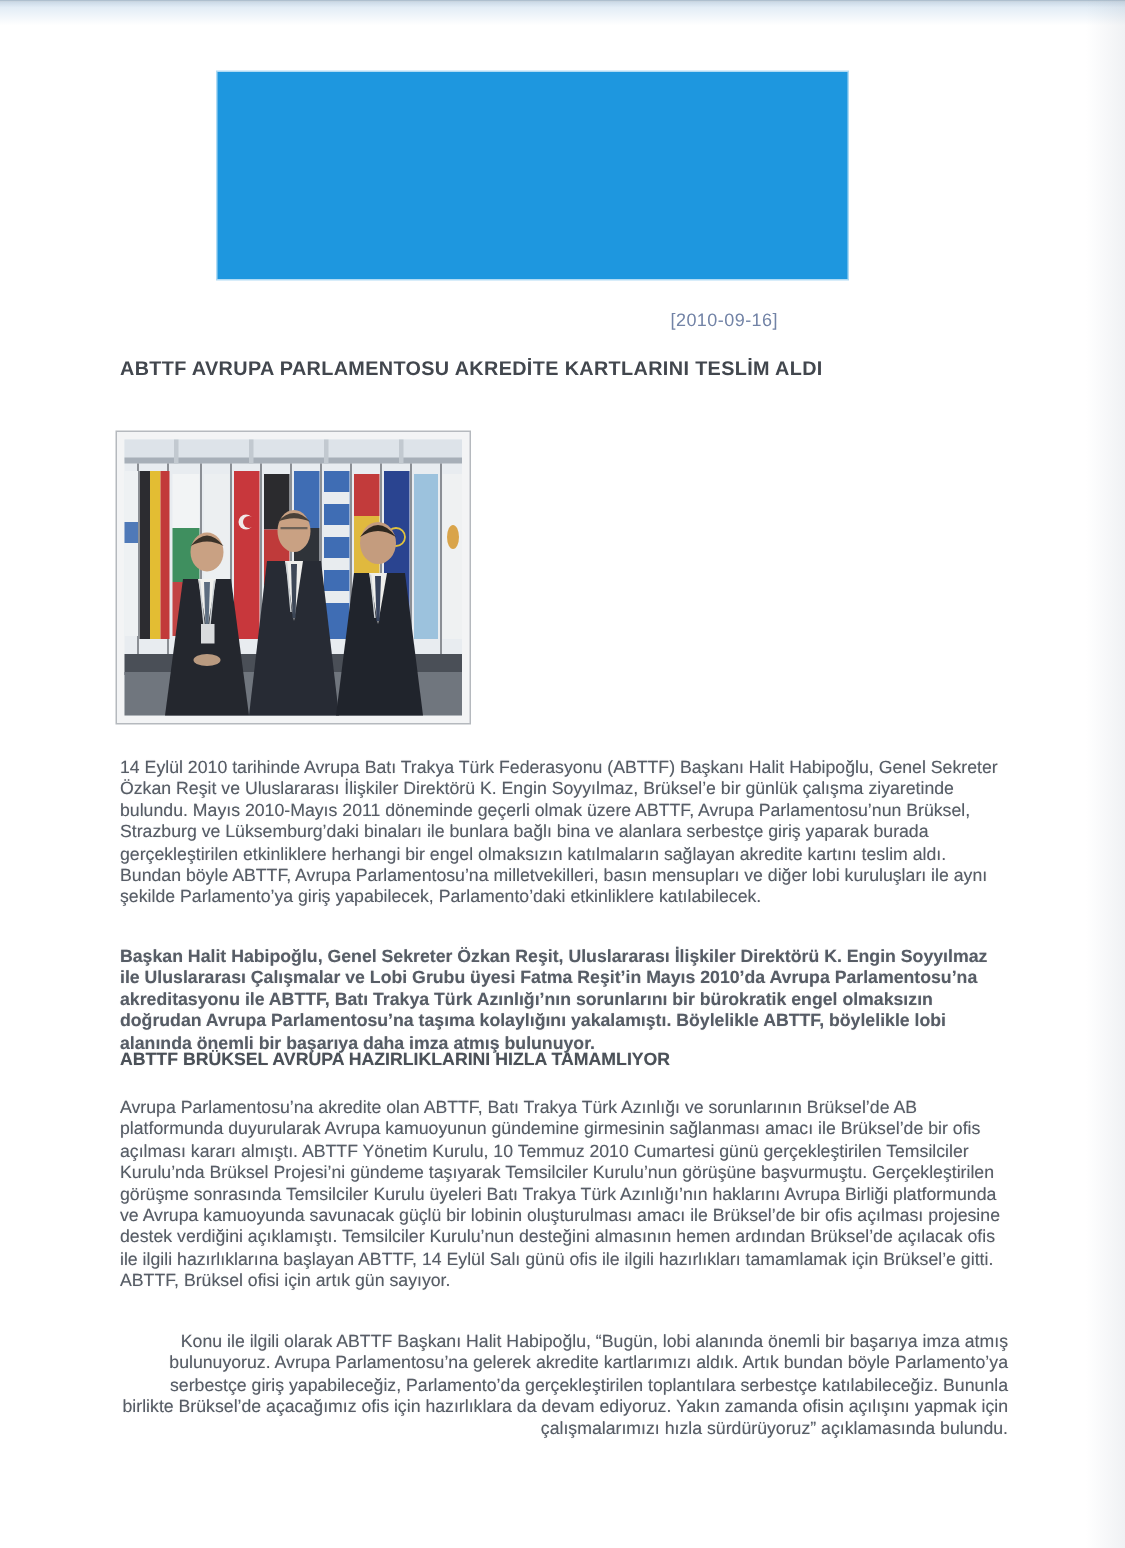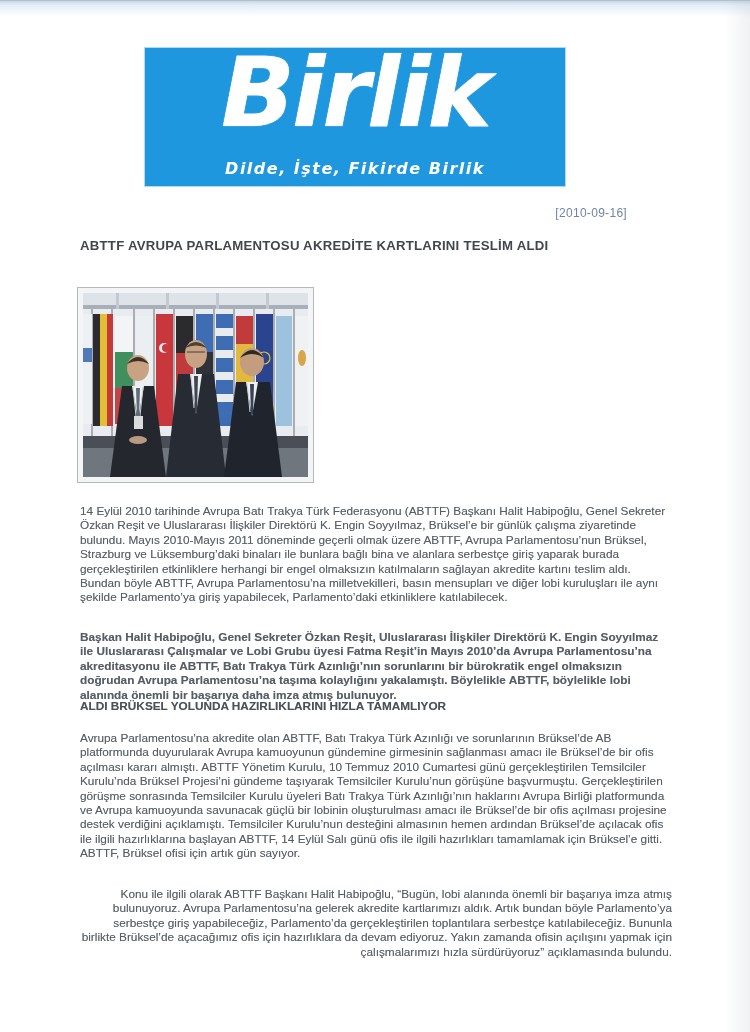--- a/index.html
+++ b/index.html
@@ -38,21 +38,20 @@
     position: absolute; left: 0; bottom: 8px; width: 100%;
     text-align: center;
     font-family: "DejaVu Sans", sans-serif;
     font-size: 16px; font-weight: bold; font-style: italic;
     letter-spacing: 1.5px;
     color: #ffffff;
     white-space: nowrap;
   }
   .date-label {
     position: absolute; left: 447px; top: 206px; width: 180px;
-    text-align: right;
     font-size: 12px; color: #7283a6; letter-spacing: 0.3px;
   }
   .headline {
     position: absolute; left: 80px; top: 238px; width: 600px;
     font-size: 13.2px; font-weight: bold; color: #42474e;
     letter-spacing: 0.25px;
   }
   .photo-frame {
     position: absolute; left: 78px; top: 288px; width: 235px; height: 194px;
     background: #f3f4f5;
@@ -76,22 +75,20 @@
   .para-3 { top: 713px; }
   .para-4 { top: 869px; text-align: right; }
 </style>
 </head>
 <body>
 
 <div class="scan-top-band"></div>
 <div class="scan-right-shade"></div>
 
 <div class="masthead">
-  <div class="logo">Birlik</div>
-  <div class="tagline">Dilde, İşte, Fikirde Birlik</div>
 </div>
 
 <div class="date-label">[2010-09-16]</div>
 
 <div class="headline">ABTTF AVRUPA PARLAMENTOSU AKREDİTE KARTLARINI TESLİM ALDI</div>
 
 <div class="photo-frame" title="Three men in dark suits with lanyards and ID badges standing in front of a row of European Union member state flags inside the European Parliament">
   <svg width="235" height="194" viewBox="0 0 235 194">
 
     <rect x="0" y="0" width="235" height="194" fill="#f3f4f5"></rect>
@@ -209,15 +206,15 @@
         <line x1="169" y1="95" x2="172" y2="124" stroke="#cfd3d6" stroke-width="1"></line>
         <ellipse cx="174" cy="74" rx="12" ry="14" fill="#c49c7e"></ellipse>
         <path d="M162 70 Q174 54 186 70 Q174 62 162 70 Z" fill="#2e2820"></path>
       </g>
     </g>
   </svg>
 </div>
 
 <div class="body-text para-1">14 Eylül 2010 tarihinde Avrupa Batı Trakya Türk Federasyonu (ABTTF) Başkanı Halit Habipoğlu, Genel Sekreter Özkan Reşit ve Uluslararası İlişkiler Direktörü K. Engin Soyyılmaz, Brüksel’e bir günlük çalışma ziyaretinde bulundu. Mayıs 2010-Mayıs 2011 döneminde geçerli olmak üzere ABTTF, Avrupa Parlamentosu’nun Brüksel, Strazburg ve Lüksemburg’daki binaları ile bunlara bağlı bina ve alanlara serbestçe giriş yaparak burada gerçekleştirilen etkinliklere herhangi bir engel olmaksızın katılmaların sağlayan akredite kartını teslim aldı. Bundan böyle ABTTF, Avrupa Parlamentosu’na milletvekilleri, basın mensupları ve diğer lobi kuruluşları ile aynı şekilde Parlamento’ya giriş yapabilecek, Parlamento’daki etkinliklere katılabilecek.</div>
 <div class="body-text para-2">Başkan Halit Habipoğlu, Genel Sekreter Özkan Reşit, Uluslararası İlişkiler Direktörü K. Engin Soyyılmaz ile Uluslararası Çalışmalar ve Lobi Grubu üyesi Fatma Reşit’in Mayıs 2010’da Avrupa Parlamentosu’na akreditasyonu ile ABTTF, Batı Trakya Türk Azınlığı’nın sorunlarını bir bürokratik engel olmaksızın doğrudan Avrupa Parlamentosu’na taşıma kolaylığını yakalamıştı. Böylelikle ABTTF, böylelikle lobi alanında önemli bir başarıya daha imza atmış bulunuyor.</div>
-<div class="section-heading">ALDI BRÜKSEL YOLUNDA HAZIRLIKLARINI HIZLA TAMAMLIYOR</div>
+<div class="section-heading">ABTTF BRÜKSEL AVRUPA HAZIRLIKLARINI HIZLA TAMAMLIYOR</div>
 <div class="body-text para-3">Avrupa Parlamentosu’na akredite olan ABTTF, Batı Trakya Türk Azınlığı ve sorunlarının Brüksel’de AB platformunda duyurularak Avrupa kamuoyunun gündemine girmesinin sağlanması amacı ile Brüksel’de bir ofis açılması kararı almıştı. ABTTF Yönetim Kurulu, 10 Temmuz 2010 Cumartesi günü gerçekleştirilen Temsilciler Kurulu’nda Brüksel Projesi’ni gündeme taşıyarak Temsilciler Kurulu’nun görüşüne başvurmuştu. Gerçekleştirilen görüşme sonrasında Temsilciler Kurulu üyeleri Batı Trakya Türk Azınlığı’nın haklarını Avrupa Birliği platformunda ve Avrupa kamuoyunda savunacak güçlü bir lobinin oluşturulması amacı ile Brüksel’de bir ofis açılması projesine destek verdiğini açıklamıştı. Temsilciler Kurulu’nun desteğini almasının hemen ardından Brüksel’de açılacak ofis ile ilgili hazırlıklarına başlayan ABTTF, 14 Eylül Salı günü ofis ile ilgili hazırlıkları tamamlamak için Brüksel’e gitti. ABTTF, Brüksel ofisi için artık gün sayıyor.</div>
 <div class="body-text para-4">Konu ile ilgili olarak ABTTF Başkanı Halit Habipoğlu, “Bugün, lobi alanında önemli bir başarıya imza atmış bulunuyoruz. Avrupa Parlamentosu’na gelerek akredite kartlarımızı aldık. Artık bundan böyle Parlamento’ya serbestçe giriş yapabileceğiz, Parlamento’da gerçekleştirilen toplantılara serbestçe katılabileceğiz. Bununla birlikte Brüksel’de açacağımız ofis için hazırlıklara da devam ediyoruz. Yakın zamanda ofisin açılışını yapmak için çalışmalarımızı hızla sürdürüyoruz” açıklamasında bulundu.</div>
 
 </body></html>

